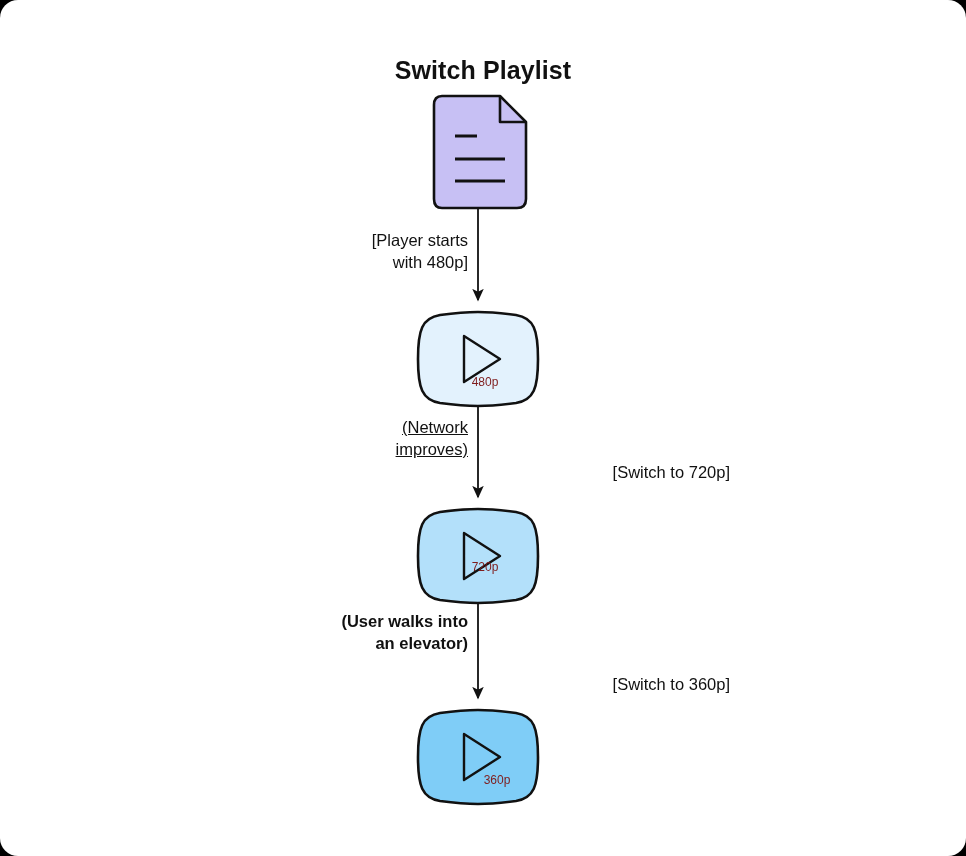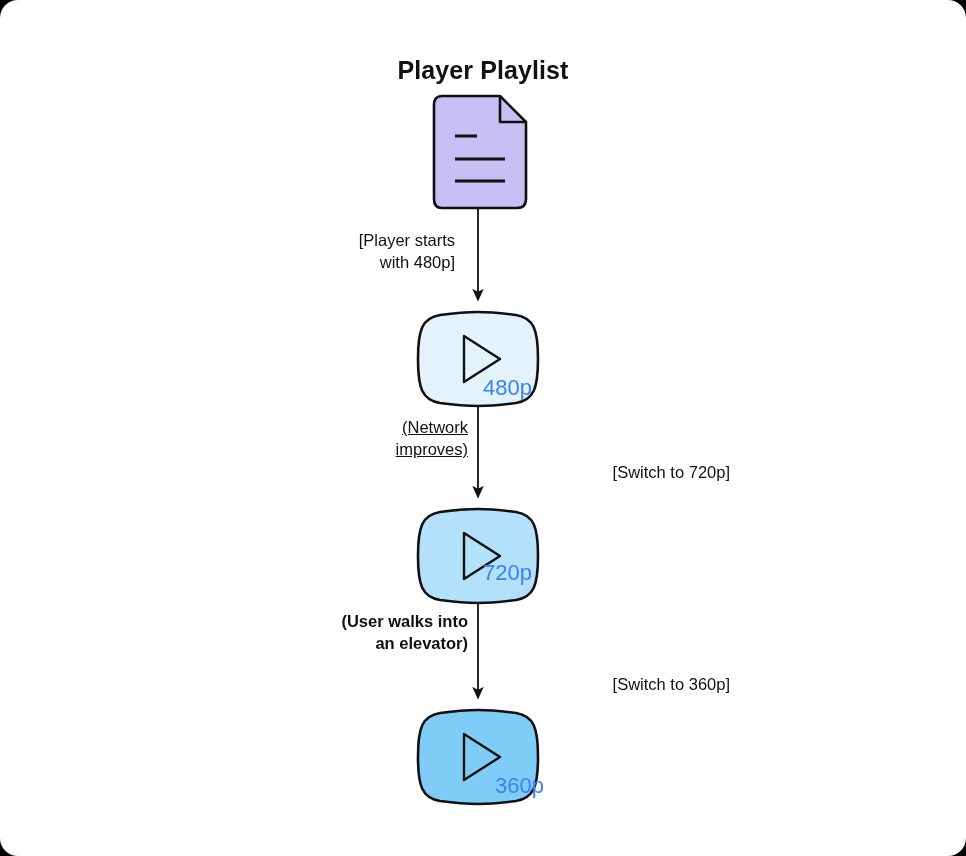--- a/index.html
+++ b/index.html
@@ -49,21 +49,21 @@
     position: absolute;
     font-size: 16.5px;
     color: #111111;
     line-height: 22px;
     white-space: pre-line;
   }
   .edge-label.right-align { text-align: right; }
   .edge-label.left-align  { text-align: right; }
 
   #label-player-starts {
-    left: 255px;
+    left: 268px;
     top: 229px;
     width: 200px;
   }
   #label-network-improves {
     left: 268px;
     top: 416px;
     width: 200px;
     text-decoration: underline;
   }
   #label-switch-720 {
@@ -79,31 +79,31 @@
   }
   #label-switch-360 {
     left: 490px;
     top: 673px;
     width: 240px;
   }
 
   
   .node-caption {
     position: absolute;
-    font-size: 22px;
-    color: #3b82f6;
-    text-align: right;
+    font-size: 12px;
+    color: #7f1d1d;
+    text-align: center;
   }
 </style>
 </head>
 <body>
 
 <div id="canvas">
 
-  <div id="diagram-title">Player Playlist</div>
+  <div id="diagram-title">Switch Playlist</div>
 
   <svg id="diagram-svg" viewBox="0 0 966 856" xmlns="http://www.w3.org/2000/svg">
     <defs>
       <marker id="arrowhead" markerWidth="10" markerHeight="10" refX="6.2" refY="3.2" orient="auto" markerUnits="strokeWidth">
         <path d="M0,0 L7,3.2 L0,6.4 L1.6,3.2 Z" fill="#111111"></path>
       </marker>
     </defs>
 
     <g>
       <line x1="478" y1="208" x2="478" y2="300" stroke="#111111" stroke-width="1.8" marker-end="url(#arrowhead)"></line>

